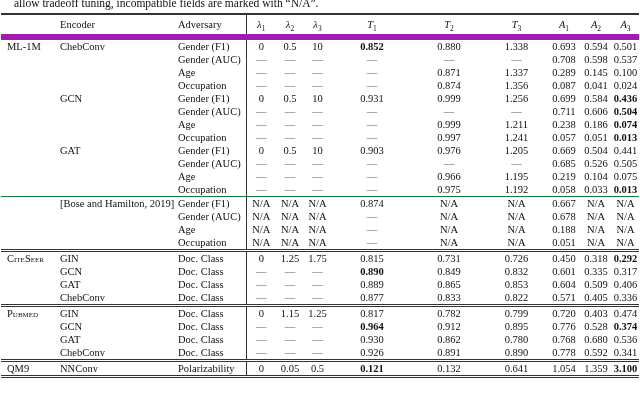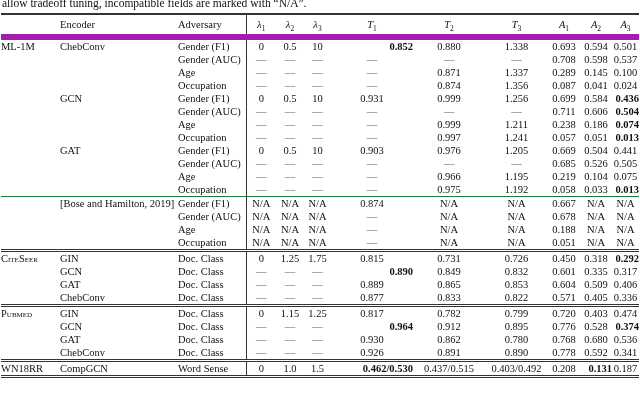--- a/index.html
+++ b/index.html
@@ -1,20 +1,20 @@
 <!DOCTYPE html>
 <html><head>
 <meta charset="utf-8">
 <style>
   html, body { margin:0; padding:0; background:#ffffff; }
   body {
     width:640px; height:417px; overflow:hidden;
     font-family:"Liberation Serif", serif; color:#111;
   }
-  .caption { height:12px; overflow:hidden; padding-left:2px; }
+  .caption { height:12px; overflow:hidden; padding-left:14px; }
   .caption span { display:block; margin-top:-3px; font-size:11.5px; white-space:nowrap; }
 
   table.results {
     border-collapse:collapse; table-layout:fixed;
     width:638px; margin:1px 1px 0 1px;
     border-top:2px solid #333;
     border-bottom:3px double #333;
   }
   col.c-dataset  { width:57px; }
   col.c-encoder  { width:118px; }
@@ -36,24 +36,24 @@
   }
   thead th { height:19px; line-height:19px; border-bottom:6px solid #a21caf; }
   .left  { text-align:left; }
   .num   { text-align:center; }
   .vbar  { border-right:1px solid #333; }
   sub { font-size:7.5px; line-height:0; }
   i { font-family:"Liberation Serif", serif; }
 
   tr.rule-single td { border-top:1px solid #15803d; }
   tr.rule-double td { border-top:3px double #333;margin-left:40px; }
-  td.bold { font-weight:bold;text-align:right; }
+  td.bold { font-weight:bold; }
   td.dash { color:#666; }
   .sc { font-variant:small-caps; }
-  td.dataset { padding-left:0; }
+  td.dataset { padding-left:6px; }
   td.encoder { padding-left:2px; }
   td.adv     { padding-left:2px; }
   thead th.h-encoder { padding-left:2px; }
   thead th.h-adv     { padding-left:2px; }
 </style>
 </head>
 <body>
 
 <div class="caption">
   <span>allow tradeoff tuning, incompatible fields are marked with “N/A”.</span>
@@ -421,27 +421,27 @@
         <td class="num dash">—</td>
         <td class="num dash">—</td>
         <td class="num">0.926</td>
         <td class="num">0.891</td>
         <td class="num">0.890</td>
         <td class="num">0.778</td>
         <td class="num">0.592</td>
         <td class="num">0.341</td>
       </tr>
       <tr class="rule-double">
-        <td class="left dataset sc">WN18RR</td>
-        <td class="left encoder">CompGCN</td>
-        <td class="left adv vbar">Word Sense</td>
-        <td class="num">0</td>
-        <td class="num">1.0</td>
-        <td class="num">1.5</td>
-        <td class="num bold">0.462/0.530</td>
-        <td class="num">0.437/0.515</td>
-        <td class="num">0.403/0.492</td>
-        <td class="num">0.208</td>
-        <td class="num bold">0.131</td>
-        <td class="num">0.187</td>
+        <td class="left dataset sc">QM9</td>
+        <td class="left encoder">NNConv</td>
+        <td class="left adv vbar">Polarizability</td>
+        <td class="num">0</td>
+        <td class="num">0.05</td>
+        <td class="num">0.5</td>
+        <td class="num bold">0.121</td>
+        <td class="num">0.132</td>
+        <td class="num">0.641</td>
+        <td class="num">1.054</td>
+        <td class="num">1.359</td>
+        <td class="num bold">3.100</td>
       </tr>
     </tbody>
 </table>
 
 </body></html>

